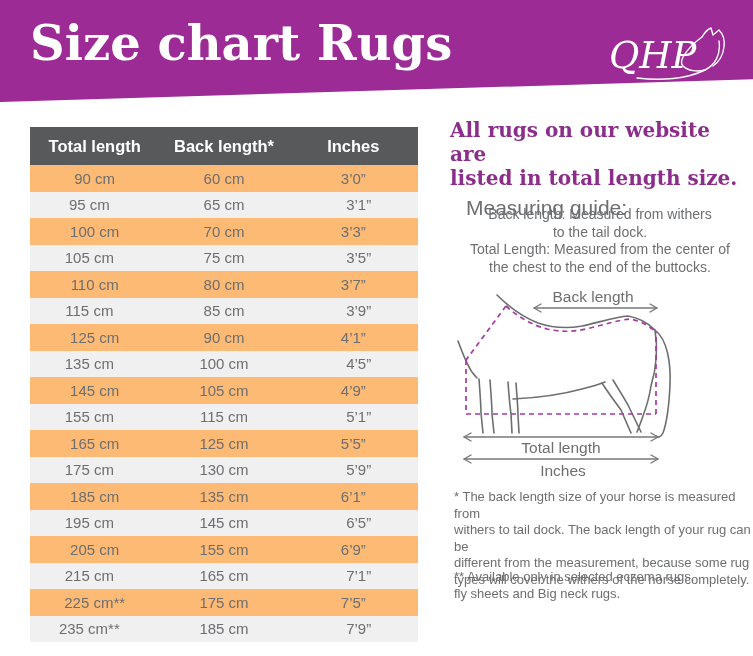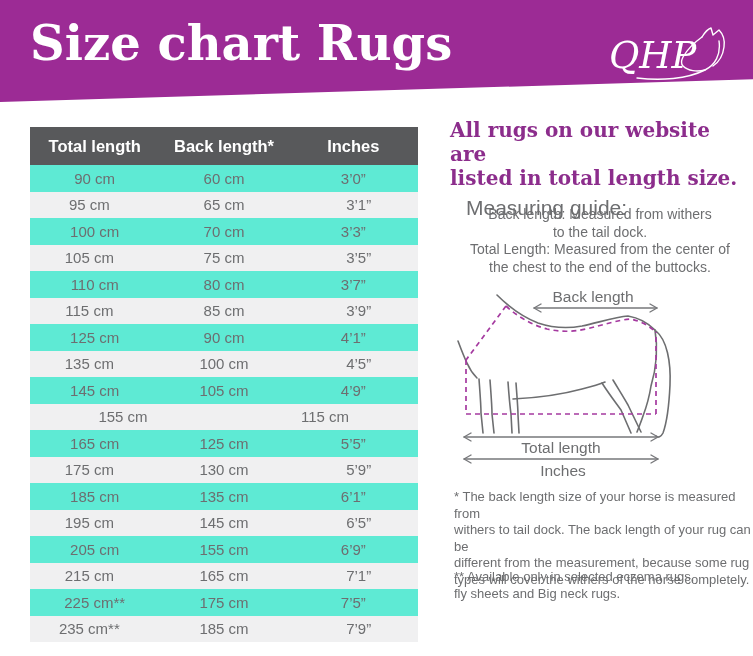--- a/index.html
+++ b/index.html
@@ -24,21 +24,21 @@
   .size-table{
     position:absolute;left:30px;top:127px;width:388px;
     font-size:15px;color:var(--text,#6d6e70);
   }
   .thead{
     display:flex;height:38px;background:var(--table-header-bg,#58595b);
     color:var(--table-header-text,#fff);font-weight:700;font-size:16.5px;
     align-items:center;
   }
   .thead .tcell{font-weight:700;}
-  .trow{display:flex;height:26.5px;align-items:center;background:#5eead4;}
+  .trow{display:flex;height:26.5px;align-items:center;background:#fdba74;}
   .trow.alt{background:var(--row-alt,#f0f0f1);gap:16px;}
   .tcell{flex:1 1 33.33%;text-align:center;white-space:nowrap;}
   
   .info-heading{
     position:absolute;left:450px;top:118px;width:300px;margin:0;
     font-family:"DejaVu Serif",serif;font-weight:700;
     font-size:20px;line-height:24px;color:var(--heading,#8c2d8c);
     white-space:pre-line;
   }
   .measuring-title{
@@ -137,20 +137,21 @@
           <div class="tcell">4’5”</div>
         </div>
         <div class="trow">
           <div class="tcell">145 cm</div>
           <div class="tcell">105 cm</div>
           <div class="tcell">4’9”</div>
         </div>
         <div class="trow alt">
           <div class="tcell">155 cm</div>
           <div class="tcell">115 cm</div>
+          <div class="tcell">5’1”</div>
         </div>
         <div class="trow">
           <div class="tcell">165 cm</div>
           <div class="tcell">125 cm</div>
           <div class="tcell">5’5”</div>
         </div>
         <div class="trow alt">
           <div class="tcell">175 cm</div>
           <div class="tcell">130 cm</div>
           <div class="tcell">5’9”</div>

